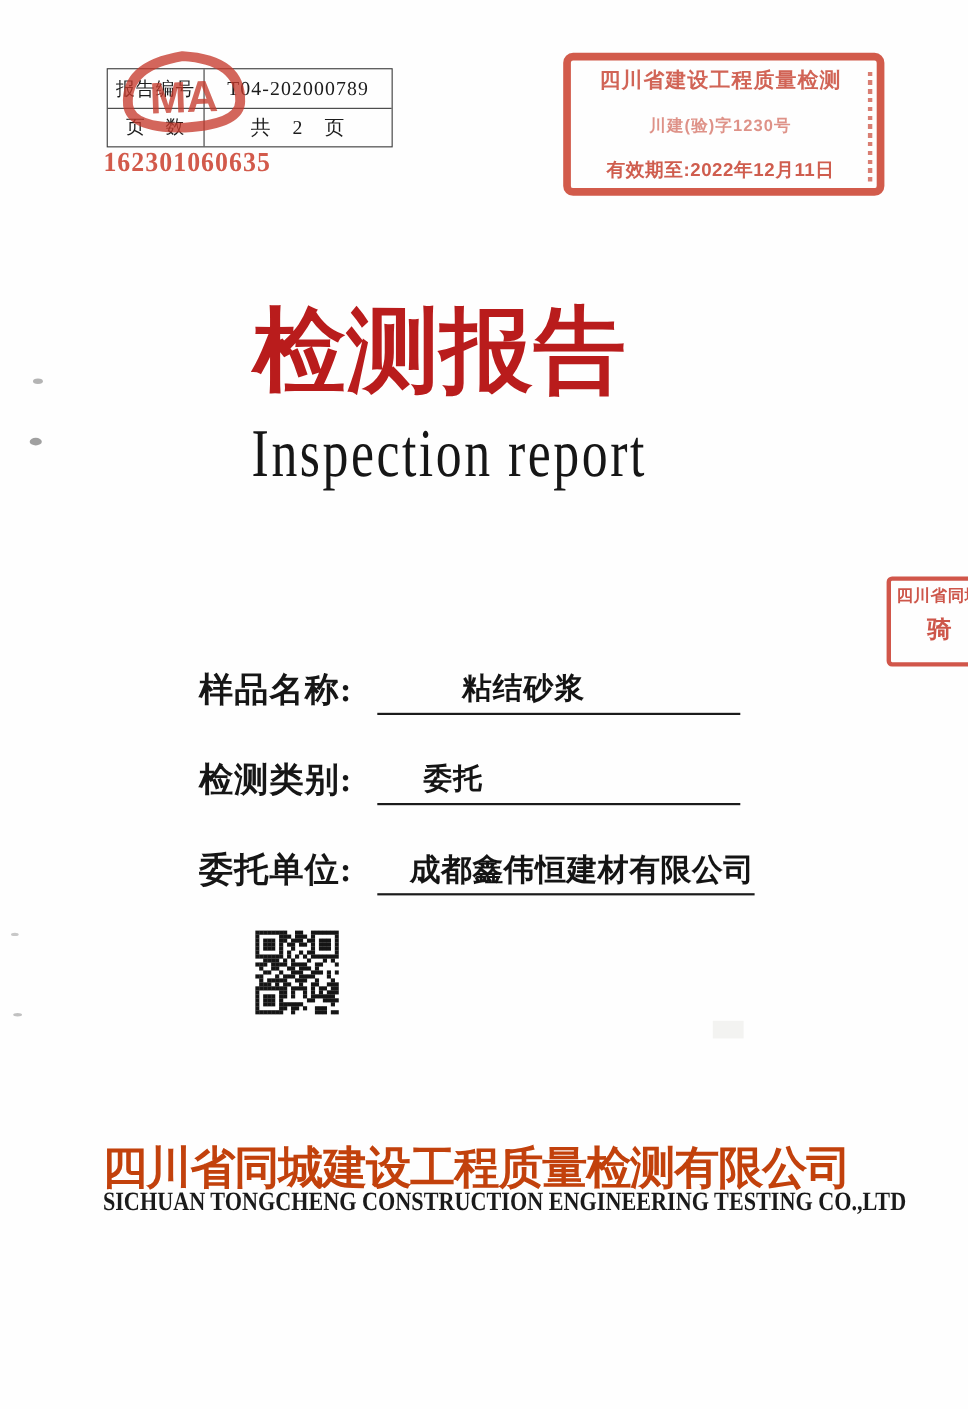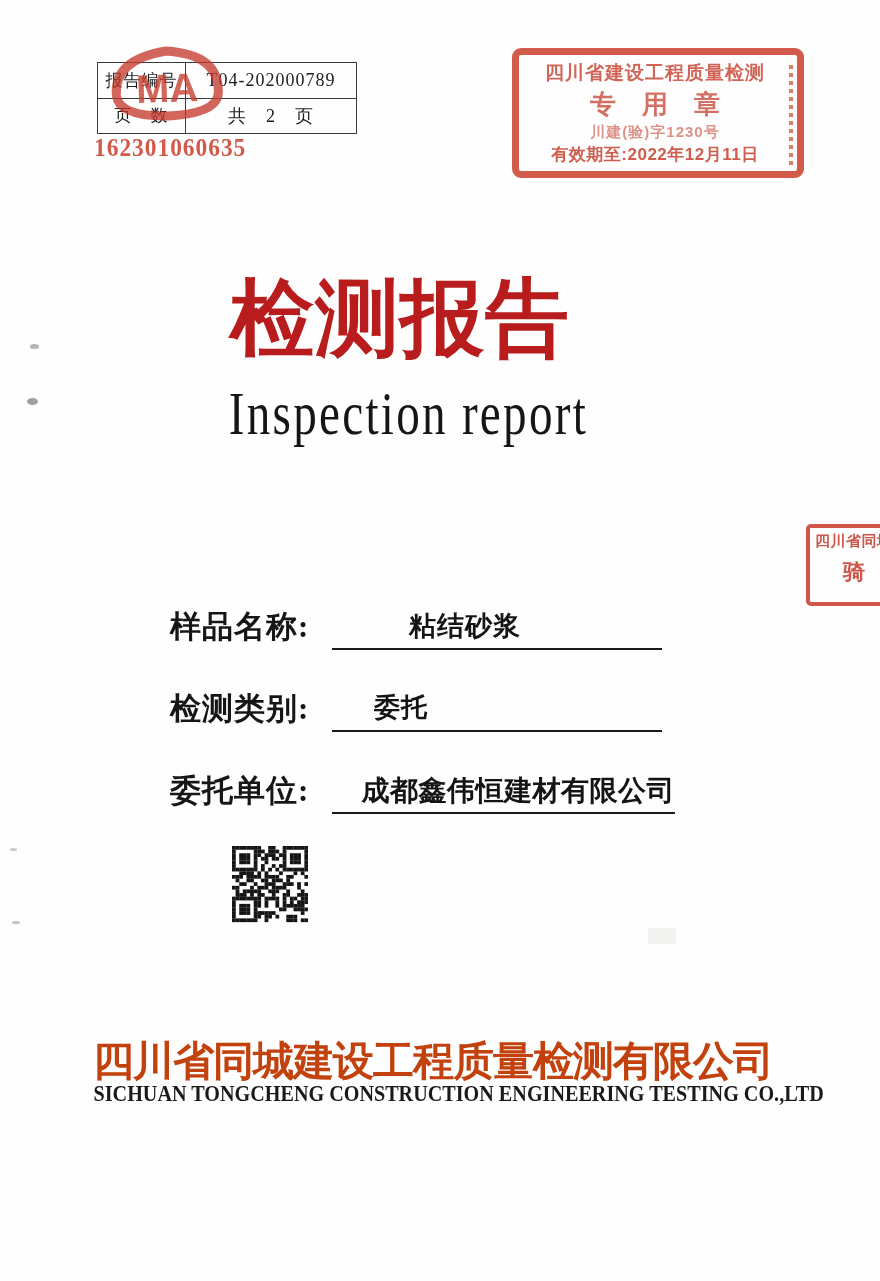--- a/index.html
+++ b/index.html
@@ -78,21 +78,21 @@
   .edge-seal {
     position:absolute; left:806px; top:524px; width:110px; height:82px;
     border:4px solid rgba(201,56,42,.85); border-radius:5px;
     color:#c5392b; padding:4px 0 0 5px;
     font-family:"Liberation Sans","DejaVu Sans",sans-serif;
   }
   .edge-seal .es-line1 { font-size:15px; font-weight:700; letter-spacing:.5px; white-space:nowrap; opacity:.85; }
   .edge-seal .es-line2 { font-size:22px; font-weight:700; margin:6px 0 0 28px; opacity:.85; }
 
   
-  .field-row { position:absolute; left:170px; width:520px; }
+  .field-row { position:absolute; left:181px; width:520px; }
   .field-row .field-label {
     display:inline-block; font-size:31px; font-weight:600; letter-spacing:1px;
     vertical-align:bottom; color:#161616;
   }
   .field-line {
     position:absolute; left:162px; top:-4px; width:330px; height:48px;
     border-bottom:2.5px solid #1b1b1b; text-align:center;
   }
   .row-3 .field-line { width:343px;text-align:right; }
   .field-value { display:inline-block; font-size:27px; margin-top:6px; color:#141414; letter-spacing:1px;font-weight:bold; }
@@ -146,21 +146,20 @@
 
   <div class="serial-number">162301060635</div>
 
   <svg class="cma-stamp" viewBox="0 0 122 82">
     <path d="M10,52 Q8,16 61,9 Q114,14 112,52 Q111,73 61,74 Q12,73 10,52 Z" fill="none" stroke="#c5392b" stroke-width="9" opacity="0.9"></path>
     <text x="61" y="60" text-anchor="middle" font-family="Liberation Sans, sans-serif" font-size="40" font-weight="900" fill="#c5392b" opacity="0.9">MA</text>
   </svg>
 
   <div class="seal-top-right">
     <div class="seal-line1">四川省建设工程质量检测</div>
-    <div class="seal-line2">专用章</div>
     <div class="seal-line3">川建(验)字1230号</div>
     <div class="seal-line4">有效期至:2022年12月11日</div>
     <div class="seal-microtext"></div>
   </div>
 
   <div class="title-cn">检测报告</div>
   <div class="title-en">
     <span>Inspection report</span>
   </div>
 

